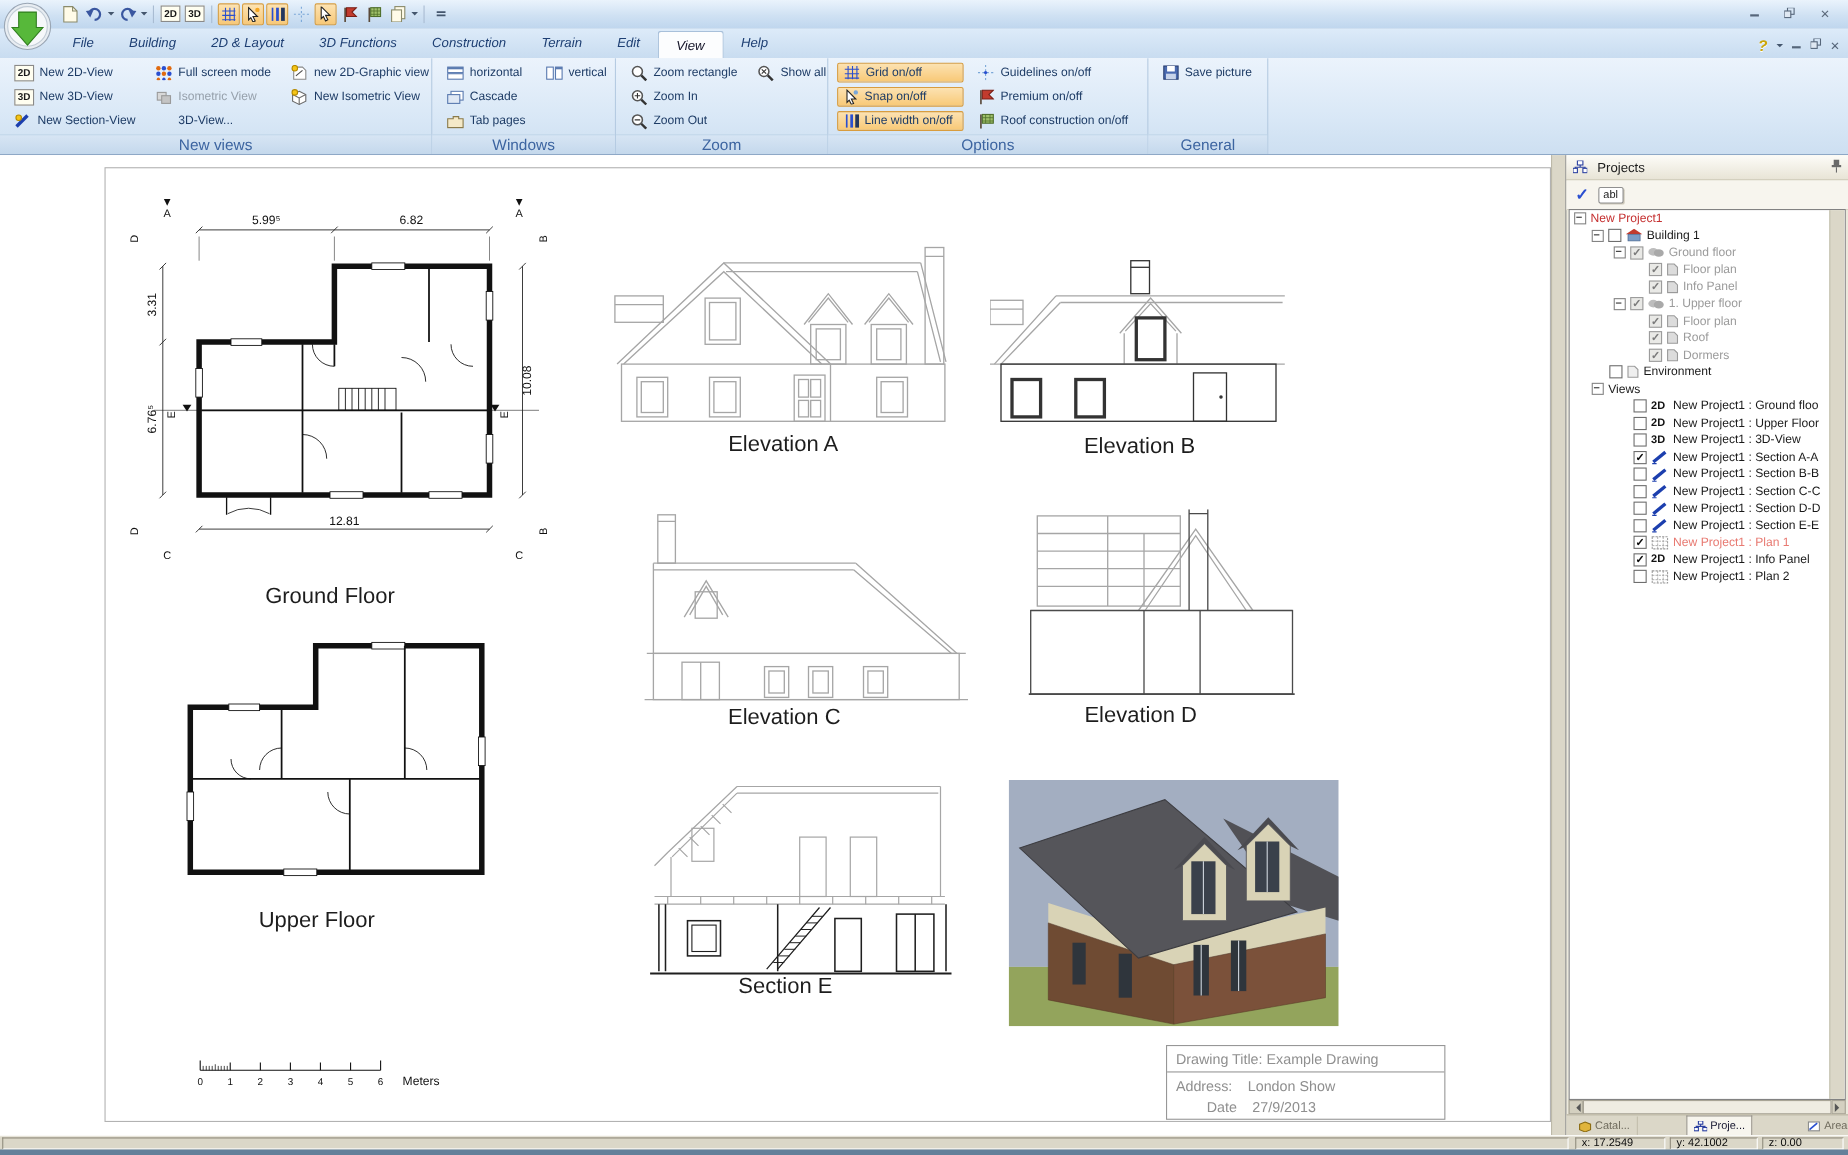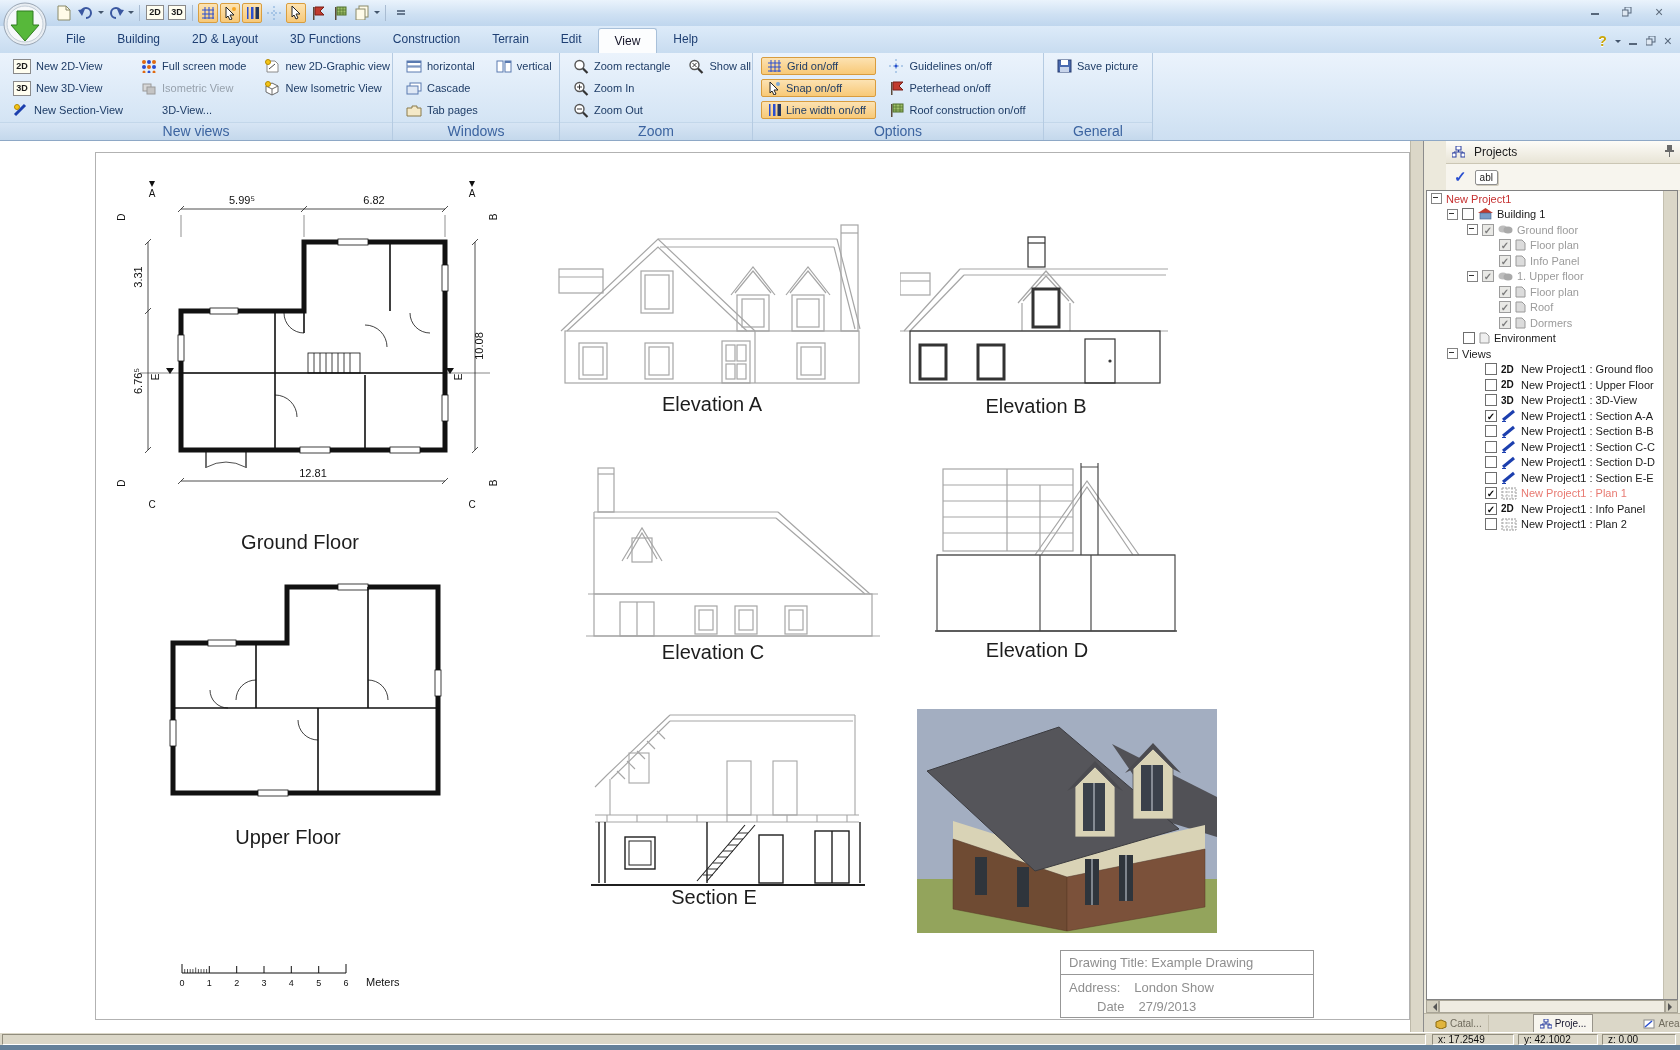--- a/index.html
+++ b/index.html
@@ -12,21 +12,21 @@
     font-size:12px;font-weight:bold;color:#28283d;white-space:nowrap;overflow:hidden;}
   .app-logo{position:absolute;left:3px;top:1px;width:45px;height:46px;z-index:30;}
   .qtb{position:absolute;left:54px;top:2px;height:21px;display:flex;gap:2px;align-items:center;z-index:5;}
   .qbtn{width:20px;height:20px;display:flex;align-items:center;justify-content:center;border-radius:2px;box-sizing:border-box;}
   .qbtn.active{background:linear-gradient(#fde3b2,#f7c878);border:1px solid #d99e3f;}
   .qsep{width:1px;height:16px;background:#a9bcd2;margin:0 3px;}
   .winbtns{position:absolute;right:8px;top:4px;display:flex;gap:6px;align-items:center;}
   .wbtn{width:26px;height:15px;display:flex;align-items:center;justify-content:center;color:#5d6b7c;}
   
   .menubar{position:absolute;left:0;top:26px;right:0;height:27px;
-    background:linear-gradient(#ddebf9,#c8dcf0);}
+    background:linear-gradient(#ddebf9,#c8dcf0);font-style:italic;}
   .mtabs{position:absolute;left:50px;top:0;height:27px;display:flex;}
   .mtab{padding:0 16px;line-height:27px;font-size:12px;color:#1e3f73;}
   .mtab.active{background:#fcfdfe;border:1px solid #a8c0da;border-bottom:none;
     border-radius:3px 3px 0 0;color:#141428;line-height:24px;margin-top:2px;}
   .winbtns2{position:absolute;right:8px;top:6px;display:flex;gap:8px;align-items:center;}
   .help-q{color:#caa507;font-weight:bold;font-size:14px;text-shadow:0 1px 0 #fff;}
   .caret{width:0;height:0;border:3px solid transparent;border-top-color:#44566d;margin-top:3px;}
   
   .ribbon{position:absolute;left:0;top:53px;right:0;height:88px;display:flex;
     background:linear-gradient(#ebf3fc,#d8e7f6 65%,#cddff1);border-bottom:1px solid #8ea8c6;box-sizing:border-box;}
@@ -49,21 +49,21 @@
   .dim{font-size:11px;fill:#111;text-anchor:middle;font-family:"Liberation Sans",sans-serif;}
   .mark{font-size:10px;fill:#111;text-anchor:middle;font-family:"Liberation Sans",sans-serif;}
   .canvas-scroll{position:absolute;left:1410px;top:141px;width:13px;height:891px;background:#dbd7c8;border-left:1px solid #bdb9a9;}
   
   .tblock{position:absolute;border:1px solid #979797;color:#8f8f8f;font-size:13px;background:#fff;}
   .tb-row1{height:23px;line-height:23px;border-bottom:1px solid #979797;padding-left:8px;}
   .tb-row2{padding:3px 0 0 8px;line-height:19px;}
   .tb-date span:first-child{margin-left:28px;}
   .tb-gap{display:inline-block;width:14px;}
   
-  .panel{position:absolute;left:1423px;top:141px;right:0;height:891px;background:#ece9dc;border-left:1px solid #8c8c8c;box-sizing:border-box;padding-left:22px;}
+  .panel{position:absolute;left:1423px;top:141px;right:0;height:891px;background:#ece9dc;border-left:1px solid #8c8c8c;box-sizing:border-box;}
   .panel-header{height:22px;background:linear-gradient(#fdfcf8,#e8e4d6);border-bottom:1px solid #cbc6b4;
     display:flex;align-items:center;gap:5px;padding:0 6px;font-size:12px;color:#1c1c1c;}
   .pin{margin-left:auto;}
   .panel-toolbar{height:26px;background:#f7f5ee;display:flex;align-items:center;gap:8px;padding:0 8px;border-bottom:1px solid #d9d4c3;}
   .chk-tool{color:#2a4fd0;font-size:15px;font-weight:bold;}
   .abl-btn{border:1px solid #8f8f8f;background:#fff;font-size:10px;padding:1px 4px;border-radius:2px;color:#222;box-shadow:1px 1px 0 #cfcabb;}
   .tree{position:absolute;left:2px;right:2px;top:49px;height:810px;background:#fff;border:1px solid #828282;
     overflow:hidden;font-size:11px;box-sizing:border-box;}
   .trow{height:15.5px;display:flex;align-items:center;white-space:nowrap;}
   .exp{width:9px;height:9px;border:1px solid #848484;background:#fff;flex:none;margin-right:4px;position:relative;}
@@ -399,21 +399,21 @@
             <path d="M7,0 V14 M0,7 H15" stroke="#7aa7d8" stroke-dasharray="2,2"></path>
             <circle cx="7" cy="7" r="1.5" fill="#2a4fd0"></circle>
           </svg>
           <span>Guidelines on/off</span>
         </div>
       <div class="rbtn">
           <svg class="ric" width="15" height="14">
             <rect x="2" y="1" width="1.5" height="13" fill="#5a4a3a"></rect>
             <polygon points="4,1 14,1 10,5 14,9 4,9" fill="#c23b2e" stroke="#7a1f16"></polygon>
           </svg>
-          <span>Peterhead on/off</span>
+          <span>Premium on/off</span>
         </div>
       <div class="rbtn">
           <svg class="ric" width="15" height="14">
             <rect x="2" y="1" width="1.5" height="13" fill="#5a4a3a"></rect>
             <rect x="4" y="1" width="10" height="8" fill="#9fc06a" stroke="#4e6e2a"></rect>
             <path d="M4,4 H14 M4,7 H14 M7,1 V9 M11,1 V9" stroke="#4e6e2a" stroke-width="0.7"></path>
           </svg>
           <span>Roof construction on/off</span>
         </div>
     </div>

